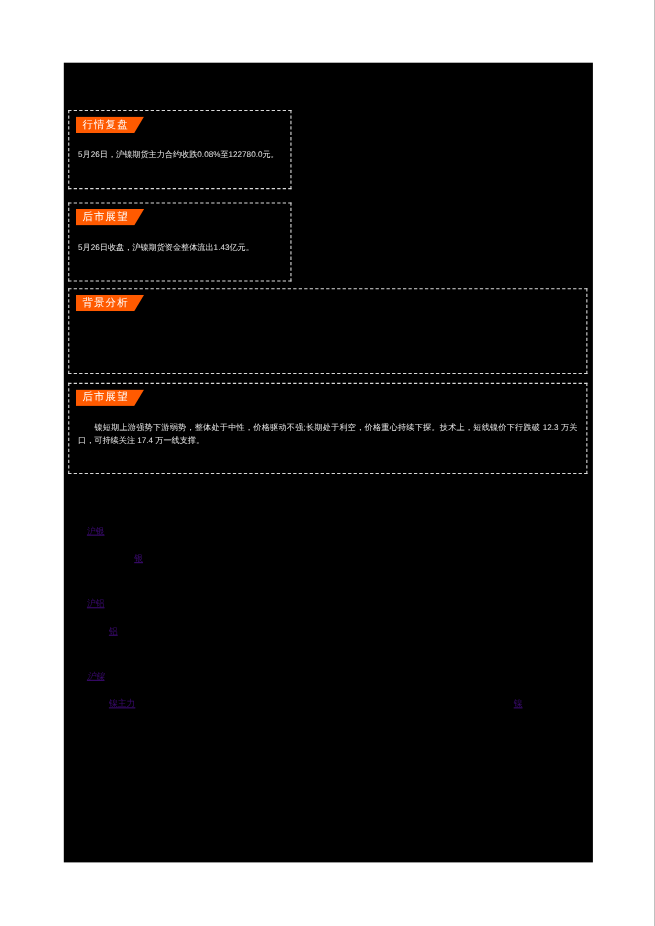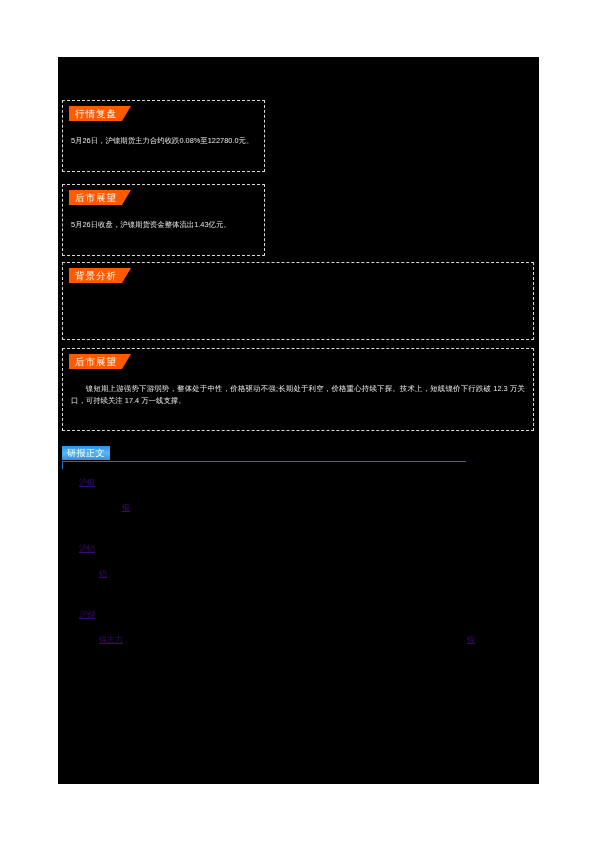--- a/index.html
+++ b/index.html
@@ -146,25 +146,20 @@
 
   <div class="block block-wide block-3">
     <div class="tag-orange">背景分析</div>
   </div>
 
   <div class="block block-wide block-4">
     <div class="tag-orange">后市展望</div>
     <div class="block-body indent">镍短期上游强势下游弱势，整体处于中性，价格驱动不强;长期处于利空，价格重心持续下探。技术上，短线镍价下行跌破 12.3 万关口，可持续关注 17.4 万一线支撑。</div>
   </div>
 
-  <div class="section-blue">
-    <div class="tag-blue">研报正文</div>
-    <div class="blue-rule"></div>
-    <div class="blue-rule-left"></div>
-  </div>
 
   <div class="links-area">
     <a class="plink" style="left:2px;top:0px;">沪银</a>
     <a class="plink" style="left:45px;top:25px;">银</a>
     <a class="plink" style="left:2px;top:66px;text-align:right;">沪铝</a>
     <a class="plink" style="left:22px;top:91px;">铝</a>
     <a class="plink" style="left:2px;top:132px;font-style:italic;">沪镍</a>
     <a class="plink" style="left:22px;top:157px;">镍主力</a>
     <a class="plink" style="left:390px;top:157px;">镍</a>
   </div>

